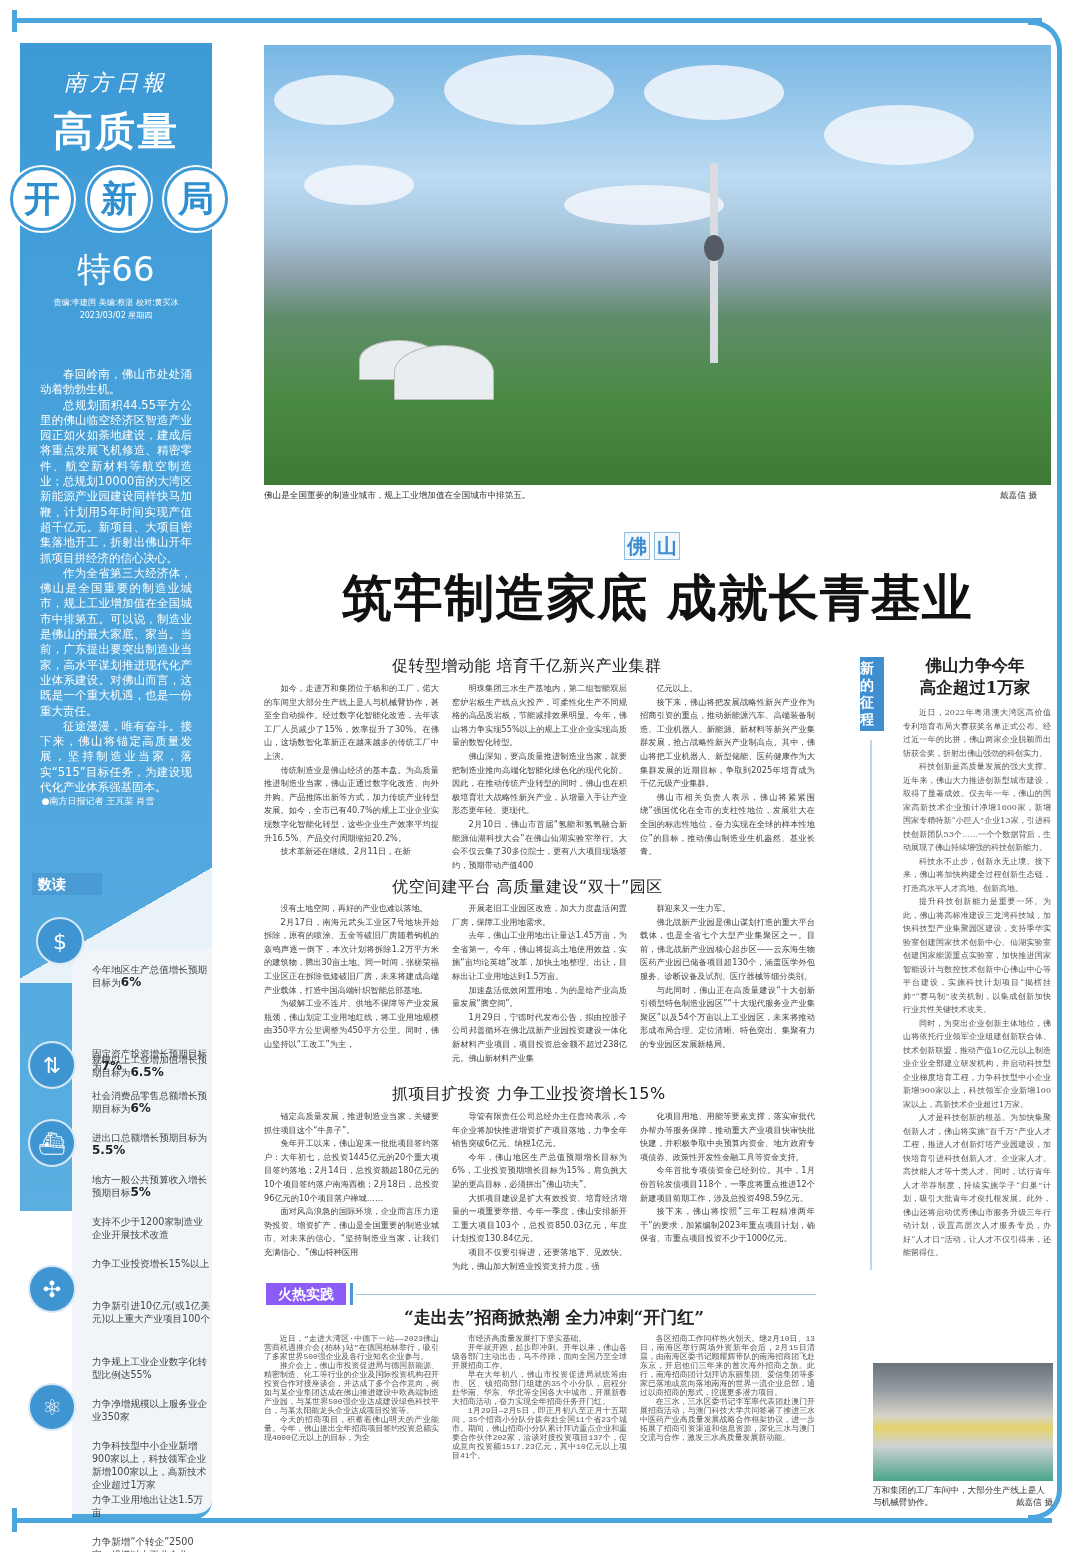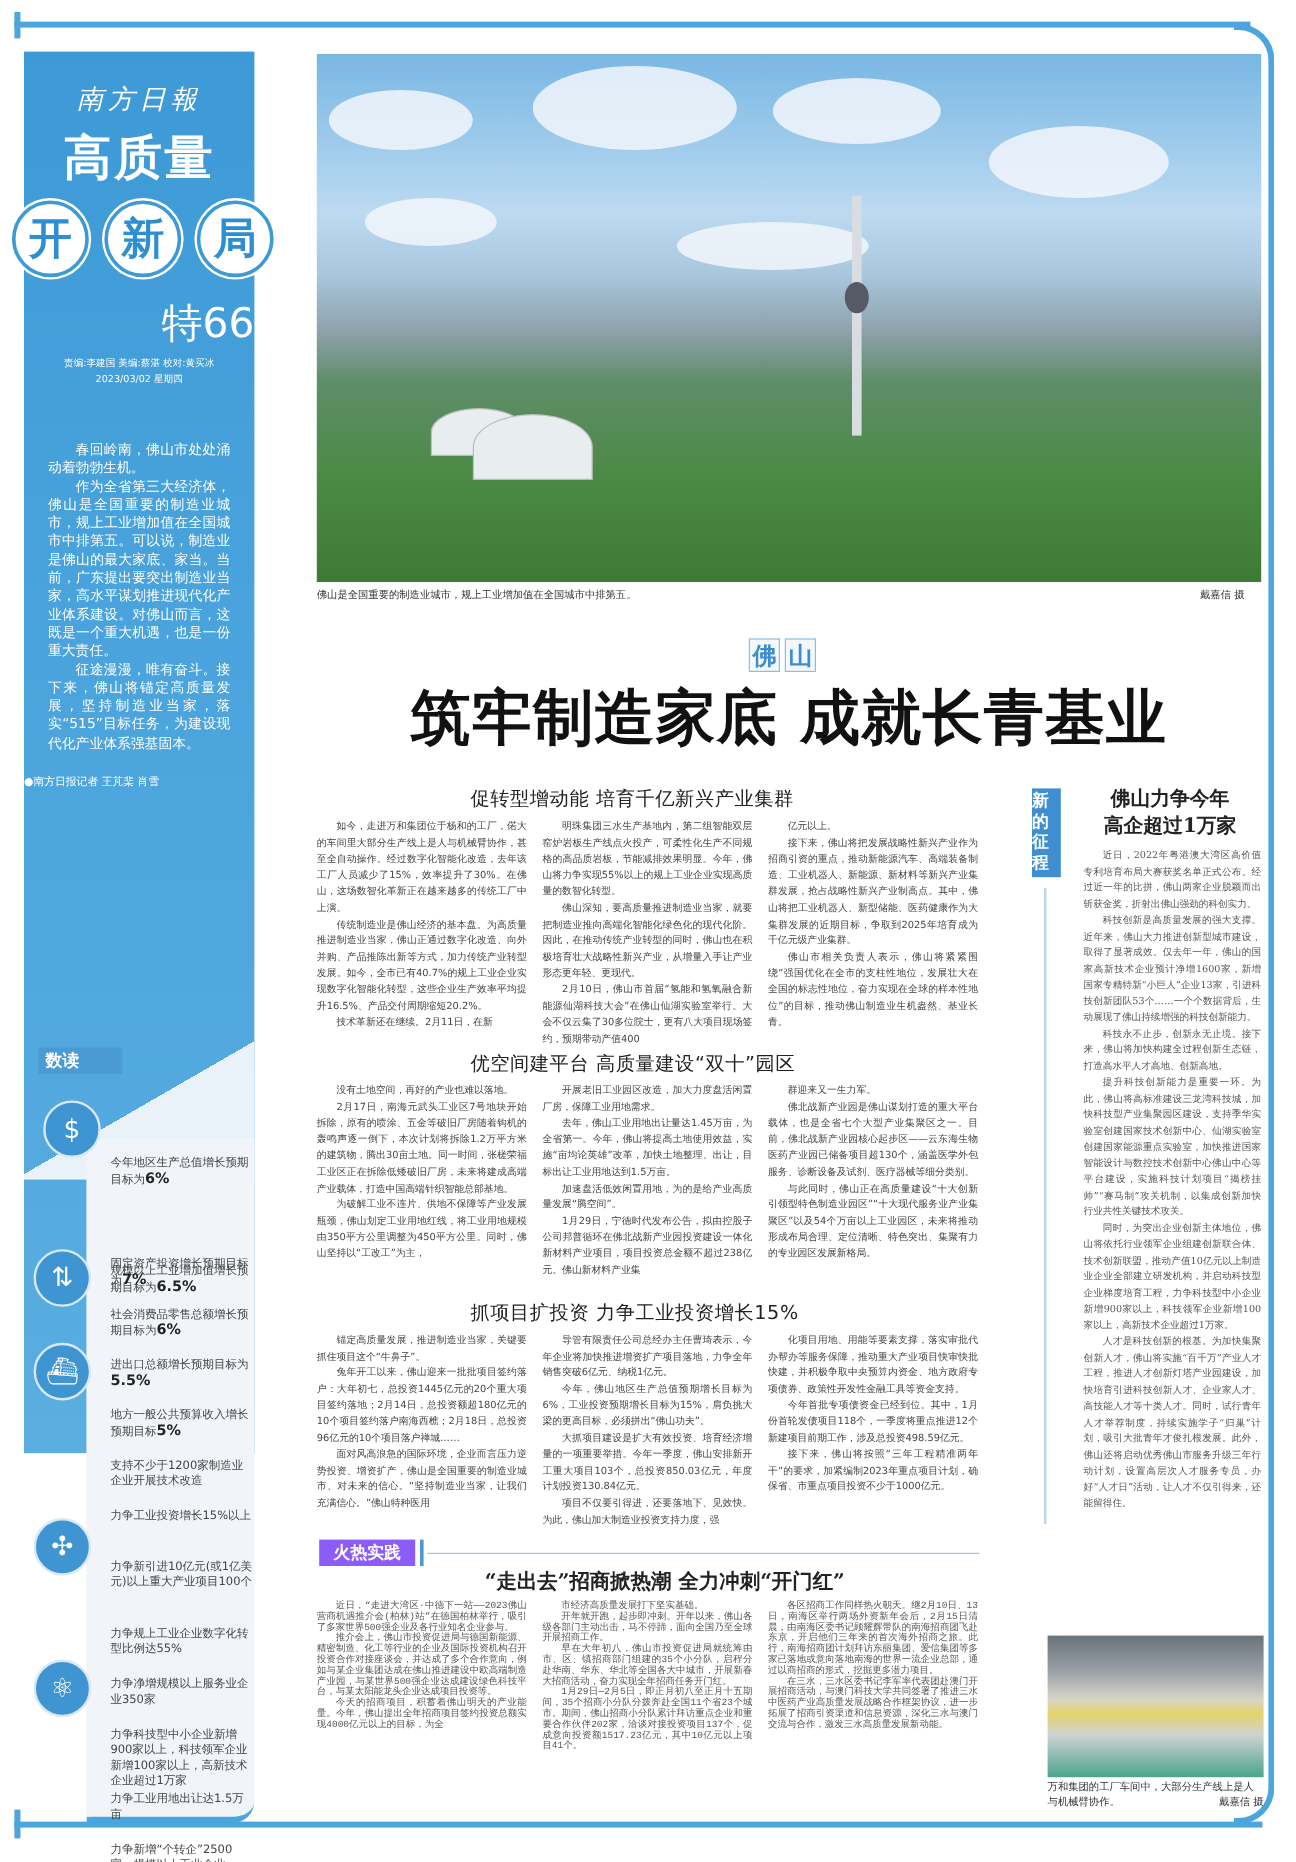--- a/index.html
+++ b/index.html
@@ -8,26 +8,26 @@
 .frame-top-tick{position:absolute;left:12px;top:10px;width:5px;height:22px;background:#4aa6dc}
 .frame-right{position:absolute;left:1028px;top:20px;width:34px;height:1500px;border:5px solid #4aa6dc;border-left:none;border-radius:0 30px 30px 0}
 .frame-bottom{position:absolute;left:12px;top:1518px;width:1040px;height:5px;background:#4aa6dc}
 .frame-bottom-tick{position:absolute;left:12px;top:1508px;width:5px;height:24px;background:#4aa6dc}
 
 .sidebar{position:absolute;left:20px;top:43px;width:192px;height:1168px;background:linear-gradient(180deg,#3d9ad6 0%,#4ea6de 55%,#5aaee0 100%)}
 .masthead{color:#fff;text-align:center;font-family:"DejaVu Serif",serif;font-style:italic;font-size:22px;letter-spacing:4px;margin-top:25px}
 .section-title{color:#fff;text-align:center;font-weight:bold;font-size:40px;letter-spacing:2px;margin-top:6px}
 .circles{display:flex;justify-content:space-between;width:218px;margin-left:-10px;margin-top:8px}
 .circle{width:64px;height:64px;border-radius:50%;background:#fff;border:3px solid #3d9ad6;box-shadow:0 0 0 2px #fff;display:flex;align-items:center;justify-content:center;font-size:36px;font-weight:bold;color:#2e8fd0}
-.page-num{color:#fff;text-align:right;font-size:34px;margin-top:16px}
+.page-num{color:#fff;text-align:center;font-size:34px;margin-top:16px}
 .credits{color:#fff;text-align:center;font-size:8px;margin-top:4px}
 .date{color:#fff;text-align:center;font-size:8px;margin-top:2px}
 .lede{color:#fff;font-size:11.5px;line-height:15.3px;padding:0 20px 0 20px;margin-top:46px;text-align:justify}
 .lede p{text-indent:2em}
-.byline{color:#fff;font-size:9px;text-align:left;padding-right:36px;margin-top:18px}
+.byline{color:#fff;font-size:9px;text-align:center;padding-right:36px;}
 .stats{position:absolute;left:0;top:820px;width:192px;height:660px}
 .stats-tri{position:absolute;left:0;top:0;width:192px;height:120px;background:linear-gradient(150deg,transparent 50%,#e9f1f9 50%)}
 .stats-label{position:absolute;left:12px;top:10px;width:70px;height:22px;background:#4a9bd4;color:#fff;font-weight:bold;font-size:14px;padding-left:6px;line-height:22px}
 .stats-panel{position:absolute;left:52px;top:86px;width:140px;height:570px;background:#f1f5fa;border-radius:18px 0 18px 0;border-bottom:5px solid #4aa6dc}
 .stat-item{position:absolute;left:72px;width:118px;font-size:9.6px;line-height:13px;color:#444}
 .stat-item b{font-size:12px;color:#222}
 .stat-icon{position:absolute;width:48px;height:48px;border-radius:50%;background:#3f95d2;display:flex;align-items:center;justify-content:center;color:#fff;font-size:22px;border:2px solid #d8e8f4}
 
 .hero{position:absolute;left:264px;top:45px;width:787px;height:440px;background:linear-gradient(180deg,#78b7e4 0%,#bcdaf2 30%,#a8c6dc 42%,#8fa3ae 52%,#5f8d6a 62%,#4b8a44 80%,#3d7a36 100%);overflow:hidden}
 .cloud{position:absolute;background:#f2f6fb;border-radius:50%;opacity:.85}
@@ -75,20 +75,21 @@
   <div class="circles">
     <div class="circle">开</div>
     <div class="circle">新</div>
     <div class="circle">局</div>
   </div>
   <div class="page-num">特66</div>
   <div class="credits">责编:李建国  美编:蔡湛  校对:黄买冰</div>
   <div class="date">2023/03/02  星期四</div>
   <div class="lede">
     <p>春回岭南，佛山市处处涌动着勃勃生机。</p>
+    <p>总规划面积44.55平方公里的佛山临空经济区智造产业园正如火如荼地建设，建成后将重点发展飞机修造、精密零件、航空新材料等航空制造业；总规划10000亩的大湾区新能源产业园建设同样快马加鞭，计划用5年时间实现产值超千亿元。新项目、大项目密集落地开工，折射出佛山开年抓项目拼经济的信心决心。</p>
     <p>作为全省第三大经济体，佛山是全国重要的制造业城市，规上工业增加值在全国城市中排第五。可以说，制造业是佛山的最大家底、家当。当前，广东提出要突出制造业当家，高水平谋划推进现代化产业体系建设。对佛山而言，这既是一个重大机遇，也是一份重大责任。</p>
     <p>征途漫漫，唯有奋斗。接下来，佛山将锚定高质量发展，坚持制造业当家，落实“515”目标任务，为建设现代化产业体系强基固本。</p>
   </div>
   <div class="byline">●南方日报记者 王芃棐 肖雪</div>
 
   <div class="stats">
     <div class="stats-tri"></div>
     <div class="stats-label">数读</div>
     <div class="stats-panel"></div>
     <div class="stat-icon" style="left:16px;top:54px">$</div>

